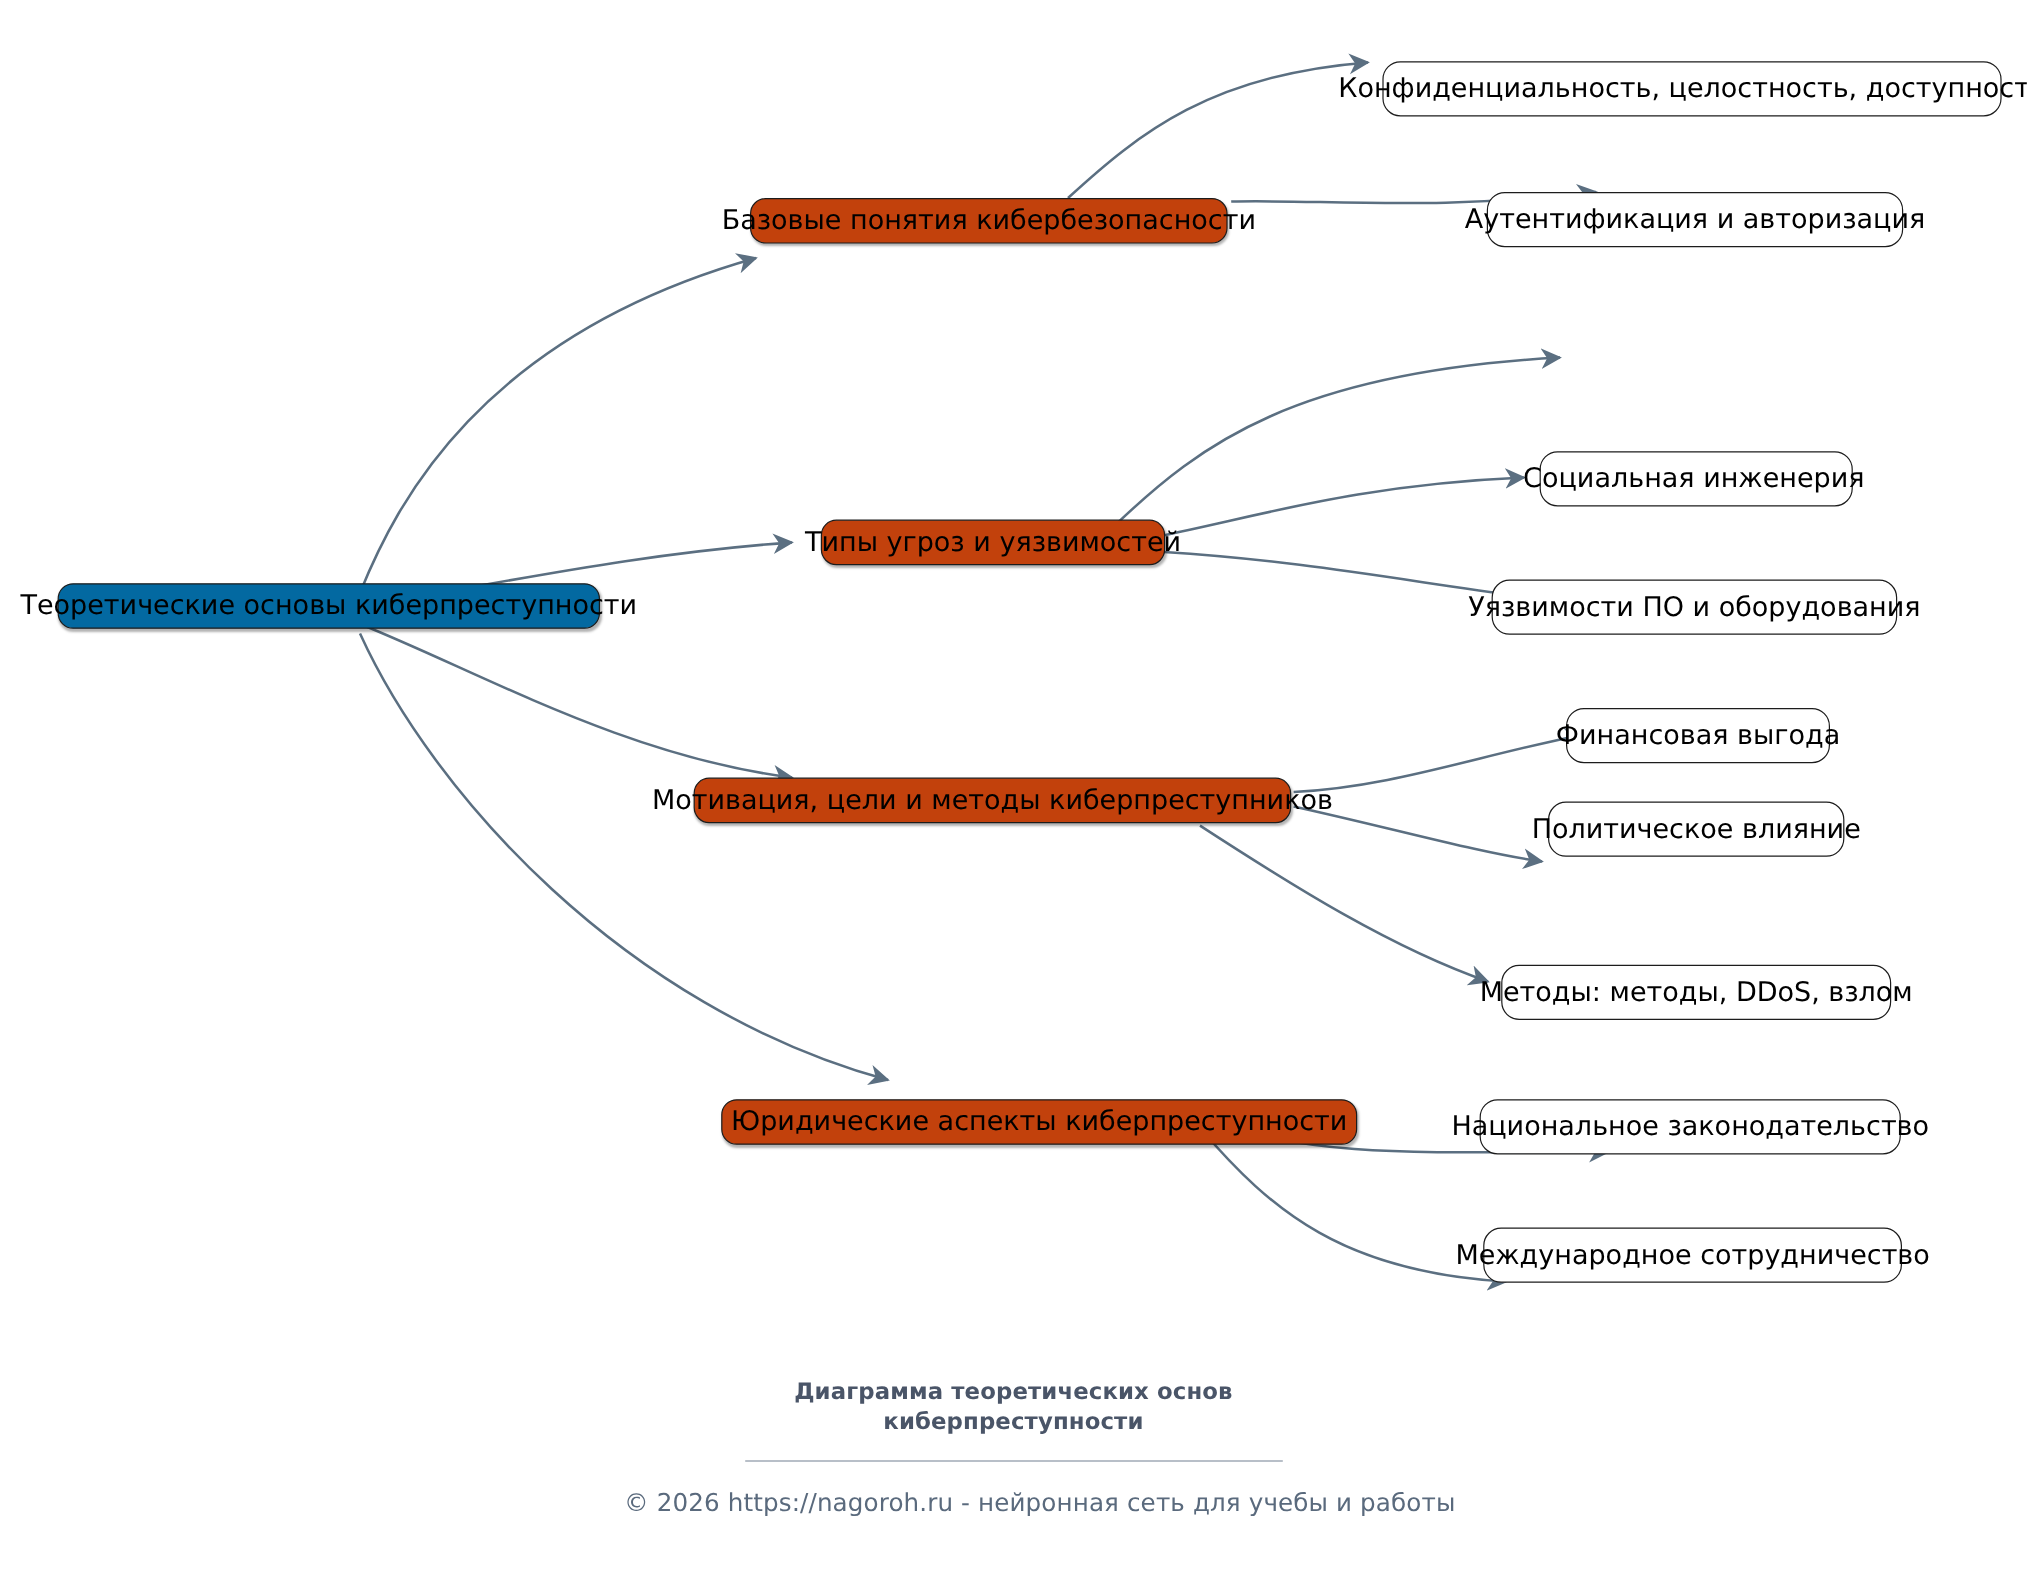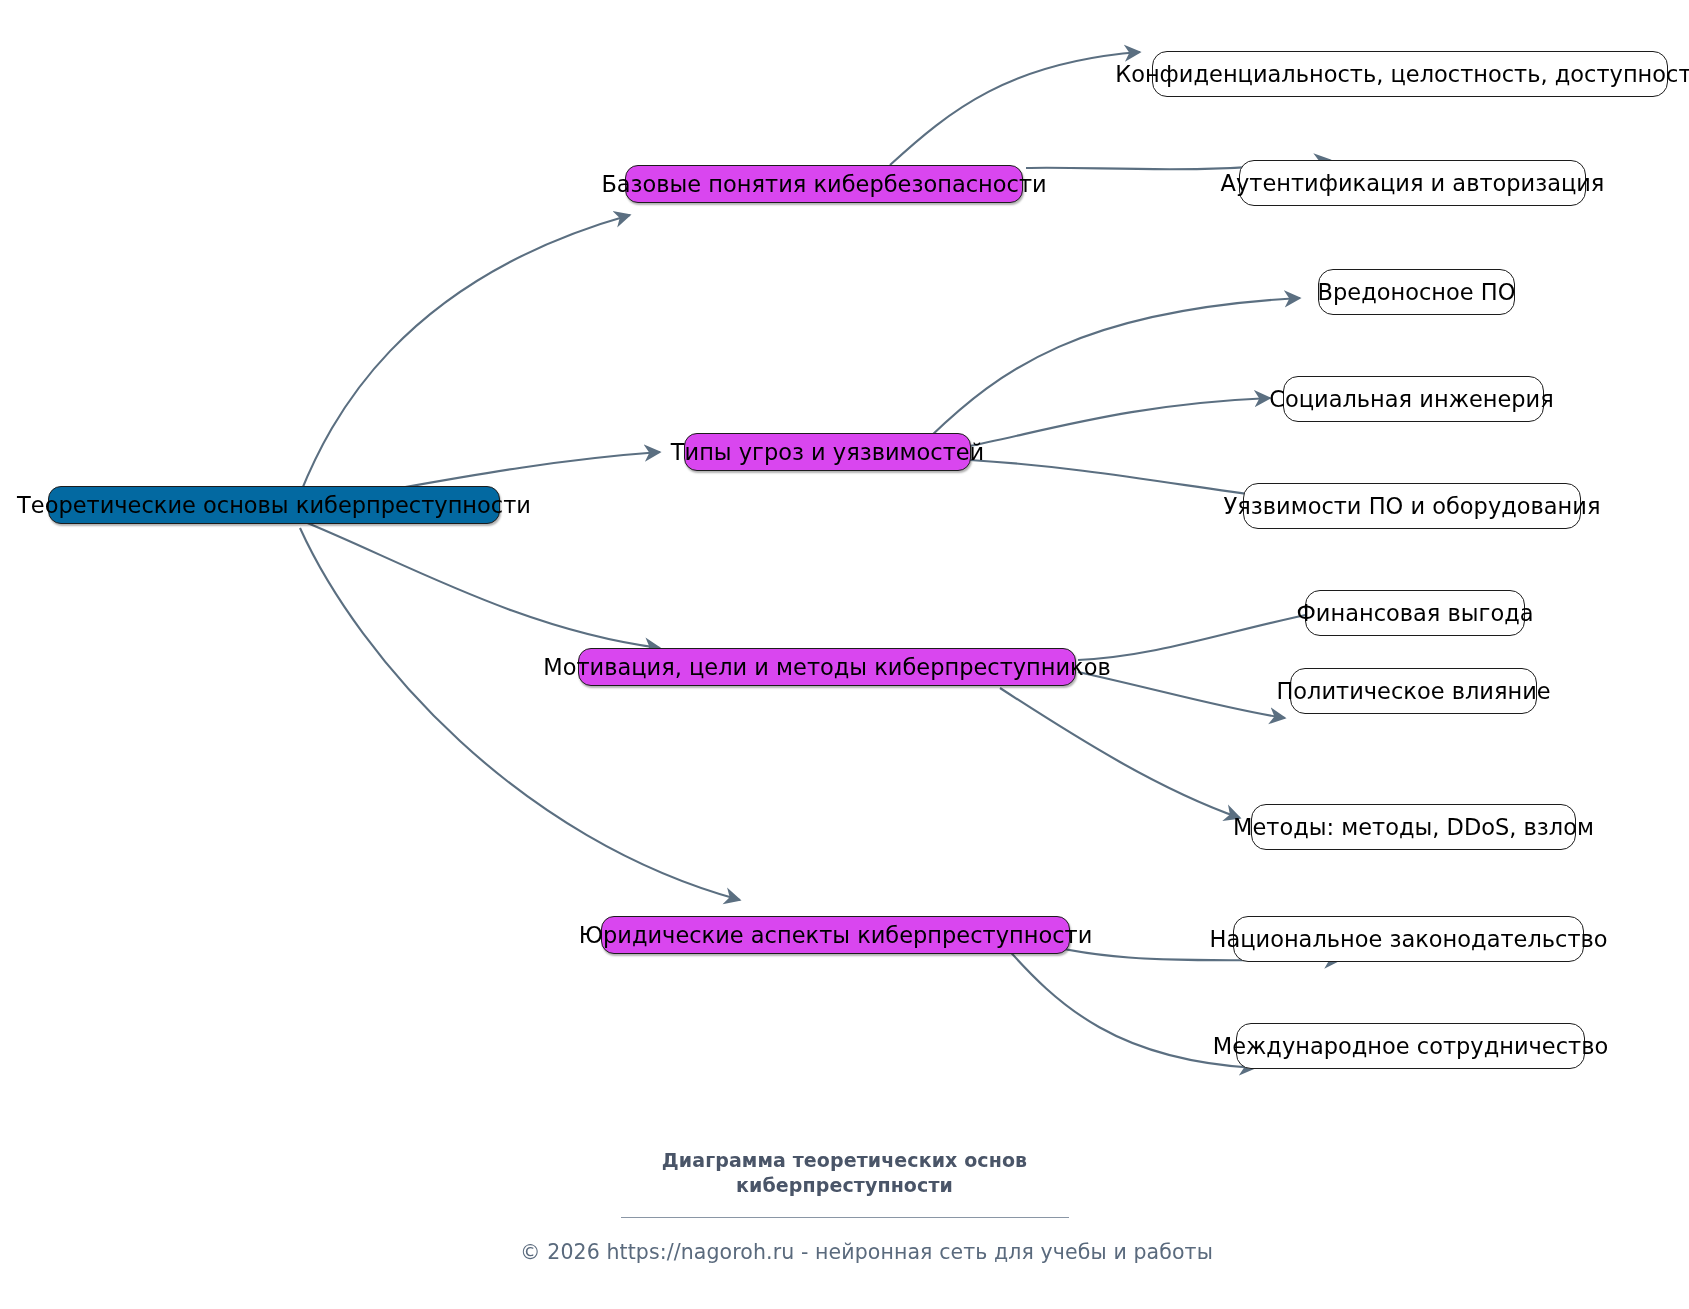--- a/index.html
+++ b/index.html
@@ -44,21 +44,21 @@
   .node-root {
     background: #0369a1;
     border: 1.6px solid #1c1c1c;
     color: #000000;
     font-size: 22.5px;
     padding: 0 14px;
     box-shadow: 1px 2px 2px rgba(0,0,0,0.30);
   }
 
   .node-branch {
-    background: #d946ef;
+    background: #c2410c;
     border: 1.6px solid #1c1c1c;
     color: #000000;
     font-size: 22.5px;
     padding: 0 14px;
     box-shadow: 1px 2px 2px rgba(0,0,0,0.30);
   }
 
   .node-leaf {
     background: #ffffff;
     border: 1.6px solid #1c1c1c;
@@ -134,35 +134,34 @@
   <div class="node node-root" style="left:48px; top:486px; width:452px; height:38px;">Теоретические основы киберпреступности</div>
 
   <div class="node node-branch" style="left:625px; top:165px; width:398px; height:38px;">Базовые понятия кибербезопасности</div>
 
   <div class="node node-leaf" style="left:1152px; top:51px; width:516px; height:46px;">Конфиденциальность, целостность, доступность</div>
 
   <div class="node node-leaf" style="left:1239px; top:160px; width:347px; height:46px;">Аутентификация и авторизация</div>
 
   <div class="node node-branch" style="left:684px; top:433px; width:287px; height:38px;">Типы угроз и уязвимостей</div>
 
-  <div class="node node-leaf" style="left:1318px; top:269px; width:197px; height:46px;">Вредоносное ПО</div>
 
   <div class="node node-leaf" style="left:1283px; top:376px; width:261px; height:46px;padding-left:12px;">Социальная инженерия</div>
 
   <div class="node node-leaf" style="left:1243px; top:483px; width:338px; height:46px;">Уязвимости ПО и оборудования</div>
 
   <div class="node node-branch" style="left:578px; top:648px; width:498px; height:38px;">Мотивация, цели и методы киберпреступников</div>
 
   <div class="node node-leaf" style="left:1305px; top:590px; width:220px; height:46px;">Финансовая выгода</div>
 
   <div class="node node-leaf" style="left:1290px; top:668px; width:247px; height:46px;">Политическое влияние</div>
 
   <div class="node node-leaf" style="left:1251px; top:804px; width:325px; height:46px;">Методы: методы, DDoS, взлом</div>
 
-  <div class="node node-branch" style="left:601px; top:916px; width:469px; height:38px;">Юридические аспекты киберпреступности</div>
+  <div class="node node-branch" style="left:601px; top:916px; width:530px; height:38px;">Юридические аспекты киберпреступности</div>
 
   <div class="node node-leaf" style="left:1233px; top:916px; width:351px; height:46px;">Национальное законодательство</div>
 
   <div class="node node-leaf" style="left:1236px; top:1023px; width:349px; height:46px;">Международное сотрудничество</div>
 
   <div id="footer">
     <div class="footer-title">
       <span>Диаграмма теоретических основ</span><br>
       <span>киберпреступности</span>
     </div>

